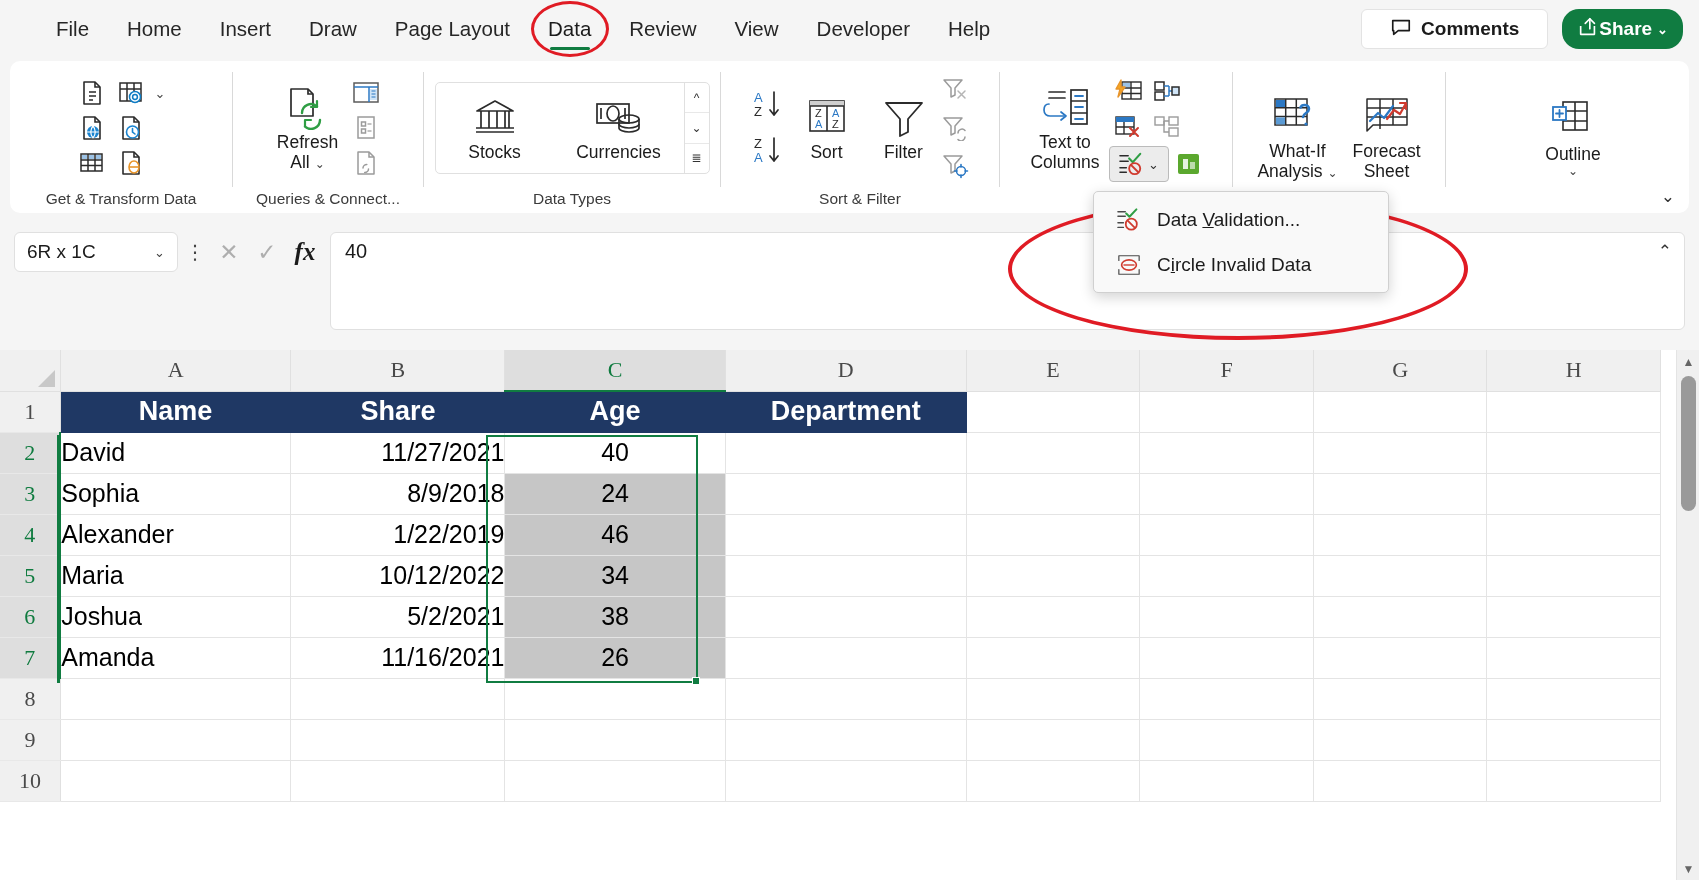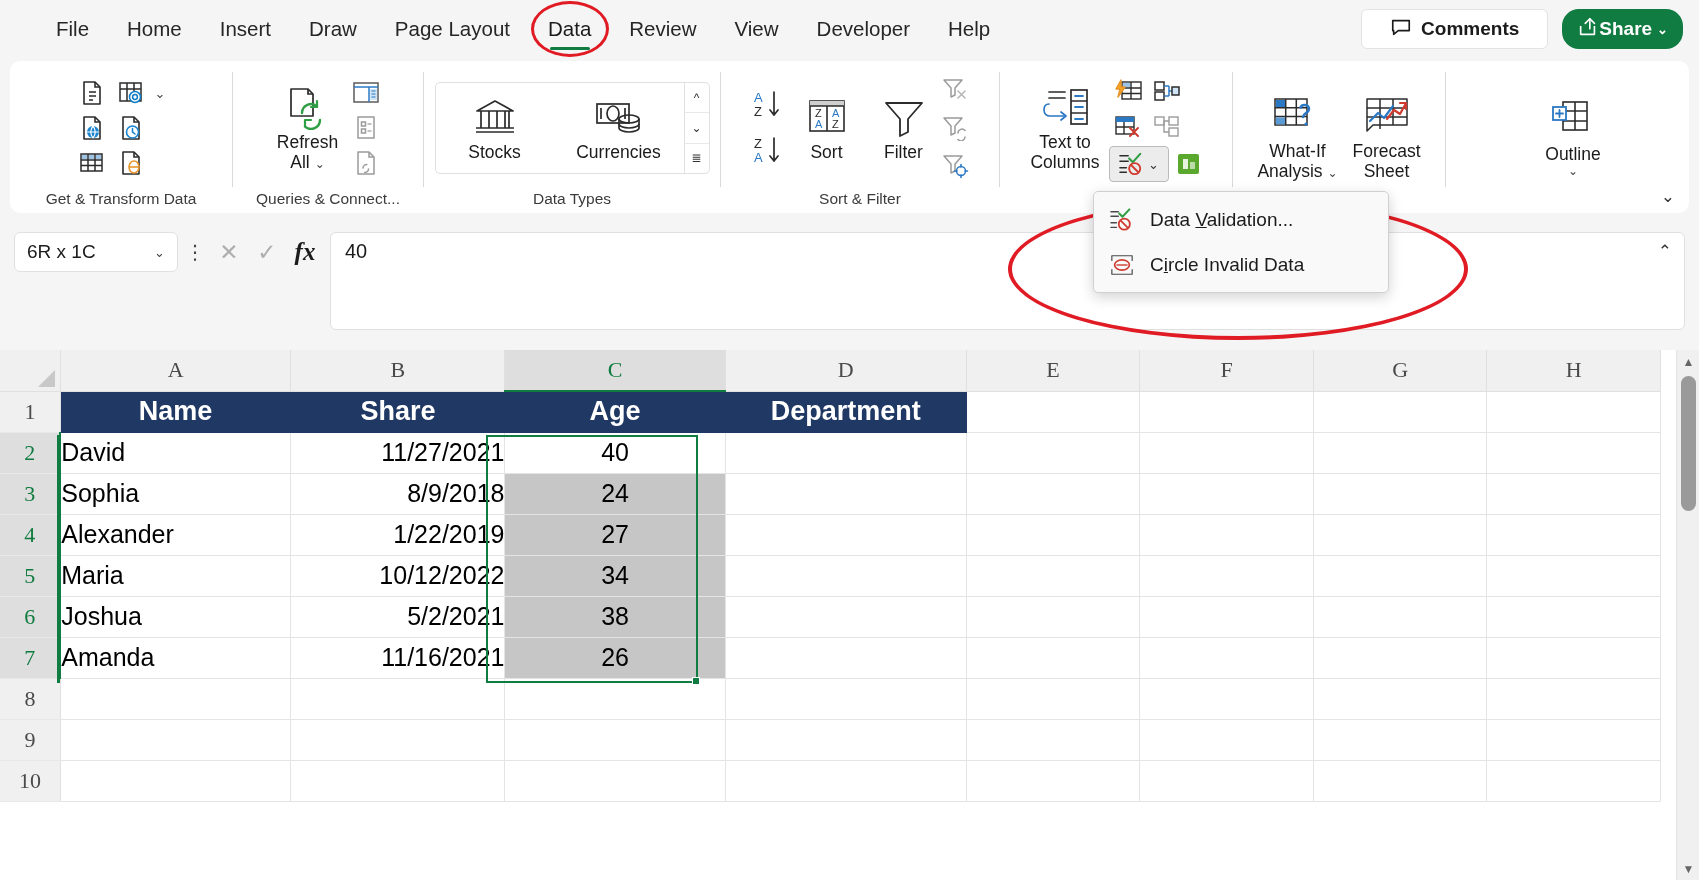--- a/index.html
+++ b/index.html
@@ -213,20 +213,21 @@
   }
   .dv-item {
     display: flex; align-items: center;
     gap: 14px;
     height: 45px;
     padding: 0 14px;
     font-size: 19px;
     color: #1b1b1b;
     cursor: pointer;
     white-space: nowrap;
+    margin-left: 7px;
   }
   .dv-icon {
     width: 28px; height: 28px;
     display: flex; align-items: center; justify-content: center;
     flex: 0 0 28px;
   }
   .dv-label u { text-decoration: underline; }
 
   
   .fbar {
@@ -951,21 +952,21 @@
         <td class="cell"></td>
         <td class="cell"></td>
         <td class="cell"></td>
         <td class="cell"></td>
       </tr>
 
       <tr>
         <td class="rowhead sel">4</td>
         <td class="cell l">Alexander</td>
         <td class="cell r">1/22/2019</td>
-        <td class="cell c selected">27</td>
+        <td class="cell c selected">46</td>
         <td class="cell"></td>
         <td class="cell"></td>
         <td class="cell"></td>
         <td class="cell"></td>
         <td class="cell"></td>
       </tr>
 
       <tr>
         <td class="rowhead sel">5</td>
         <td class="cell l">Maria</td>

